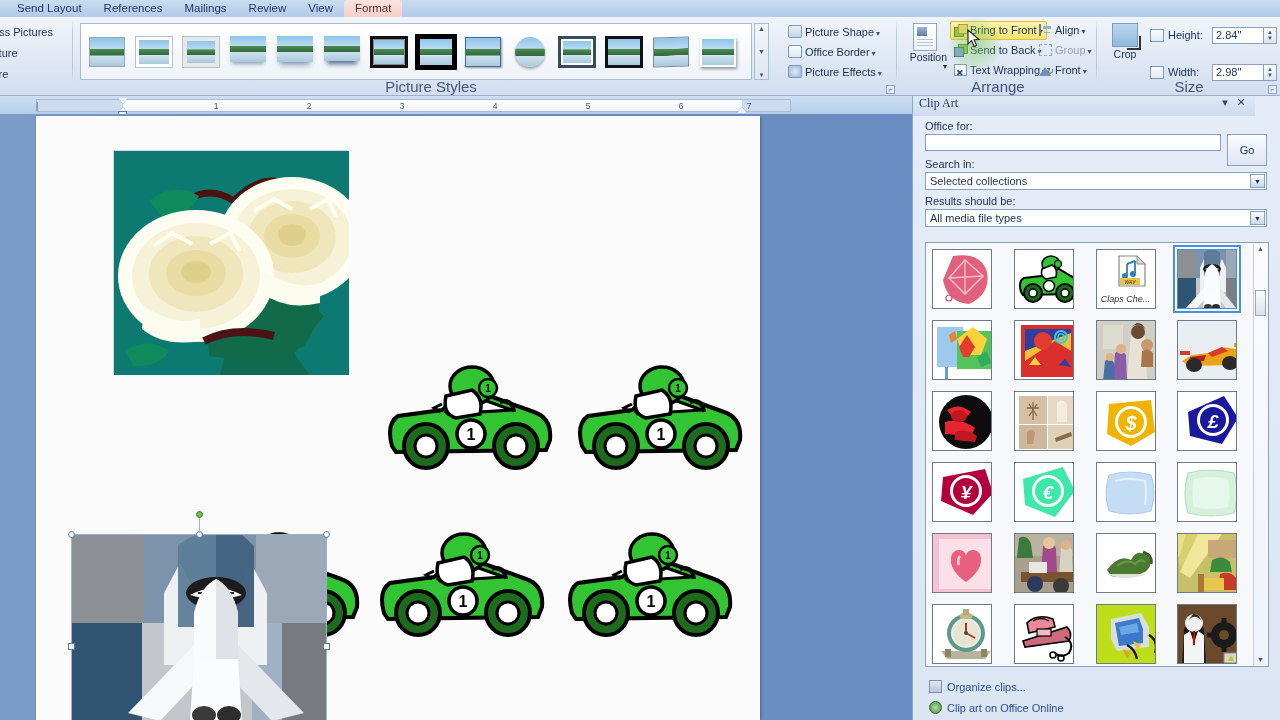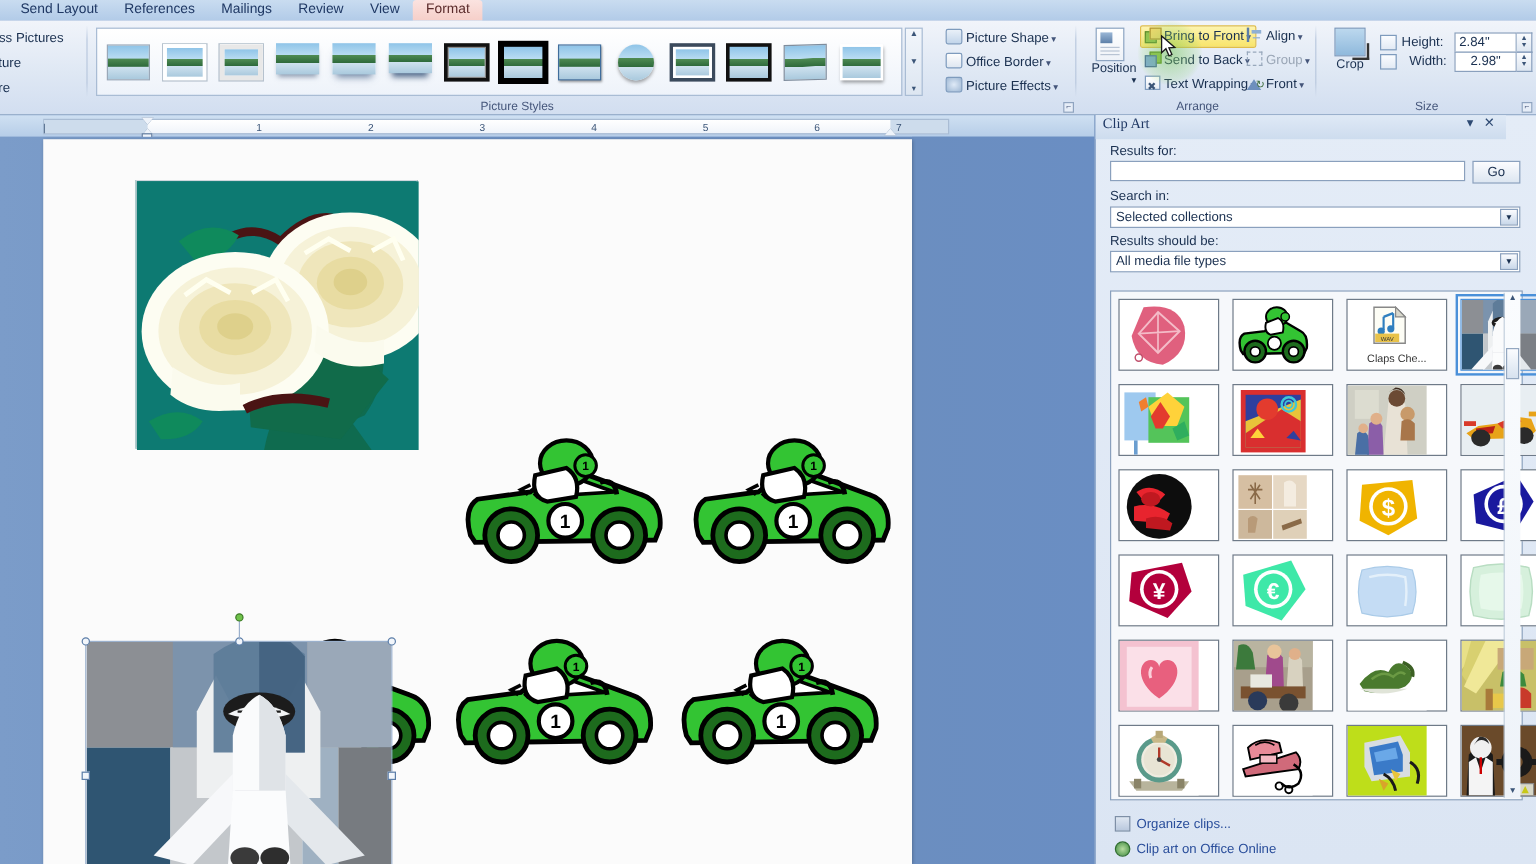--- a/index.html
+++ b/index.html
@@ -26,21 +26,21 @@
     color:#5a2a2a; font-weight:normal;
   }
   .ribbon-body {
     position:absolute; left:0; top:17px; width:1280px; height:79px;
     background:linear-gradient(#f1f4fa,#dfe8f4 55%,#d2def0);
     border-bottom:1px solid #9ab0cc;
   }
   .grp { position:absolute; top:0; height:79px; }
   .grp-label {
     position:absolute; bottom:1px; left:0; right:0; text-align:center;
-    font-size:10px; color:#44557a;
+    font-size:15px; color:#44557a;
   }
   .grp-divider {
     position:absolute; top:4px; bottom:14px; width:1px;
     background:linear-gradient(transparent,#b9c8de 20%,#b9c8de 80%,transparent);
   }
   .dlg-launch {
     position:absolute; bottom:2px; right:3px; width:9px; height:9px;
     border:1px solid #8fa4c0; background:#e6edf7; font-size:7px;
     color:#44557a; text-align:center; line-height:8px;
   }
@@ -281,22 +281,22 @@
   }
   .results {
     position:absolute; left:12px; top:146px; width:344px; height:425px;
     background:#f6f8fb; border:1px solid #8aa0bd;
   }
   .res-grid {
     position:absolute; left:6px; top:6px; width:316px;
     display:grid; grid-template-columns:repeat(4,1fr); gap:11px 11px;
   }
   .res-cell {
-    width:84px; height:60px; background:#fff; border:1px solid #6e7a88;
-    position:relative; overflow:hidden; cursor:pointer;
+    width:60px; height:60px; background:#fff; border:1px solid #6e7a88;
+    position:relative; overflow:hidden; cursor:pointer;font-style:italic;
   }
   .res-cell.selected {
     outline:2px solid #4a90d9; outline-offset:2px; border-color:#4a90d9;
   }
   .res-cap { position:absolute; left:0; right:0; bottom:4px; text-align:center; font-size:9px; color:#333; }
   .res-scroll {
     position:absolute; right:1px; top:1px; bottom:1px; width:14px;
     background:linear-gradient(#fafcfe,#eef3f9); border-left:1px solid #c3cfdd;
     display:flex; flex-direction:column; align-items:center;
   }
@@ -438,21 +438,21 @@
       </div>
       <div class="size-row" style="top:8px;">
         <div class="size-ic"></div>
         <div class="size-lbl">Height:</div>
         <div class="size-input">2.84"</div>
         <div class="spinner">
             <div class="sp-a">▲</div>
             <div class="sp-a">▼</div>
           </div>
       </div>
-      <div class="size-row" style="top:24px;text-align:center;">
+      <div class="size-row" style="top:45px;">
         <div class="size-ic"></div>
         <div class="size-lbl">Width:</div>
         <div class="size-input">2.98"</div>
         <div class="spinner">
             <div class="sp-a">▲</div>
             <div class="sp-a">▼</div>
           </div>
       </div>
       <div class="grp-label">Size</div>
       <div class="dlg-launch">⌐</div>
@@ -648,23 +648,23 @@
     </div>
   </div>
 
   <div class="cap">
     <div class="cap-header">
       <div class="cap-title">Clip Art</div>
       <div class="cap-ic">▾</div>
       <div class="cap-ic">✕</div>
     </div>
 
-    <div class="cap-lbl" style="left:12px; top:24px;">Results for:</div>
+    <div class="cap-lbl" style="left:12px; top:24px;">Office for:</div>
     <div class="cap-input" style="left:12px; top:38px; width:296px; height:17px;" title="Search for:"></div>
-    <div class="cap-go" style="left:314px; top:38px; width:40px; height:19px;">Go</div>
+    <div class="cap-go" style="left:314px; top:38px; width:40px; height:32px;">Go</div>
 
     <div class="cap-lbl" style="left:12px; top:62px;">Search in:</div>
     <div class="cap-sel" style="left:12px; top:76px; width:342px; height:18px;">
       <span>Selected collections</span>
       <span class="dd">▼</span>
     </div>
 
     <div class="cap-lbl" style="left:12px; top:99px;">Results should be:</div>
     <div class="cap-sel" style="left:12px; top:113px; width:342px; height:18px;">
       <span>All media file types</span>

